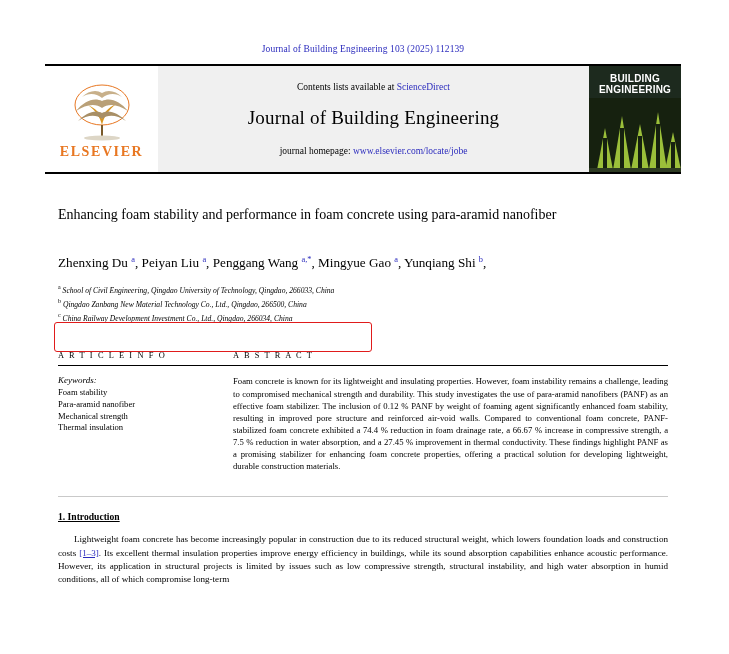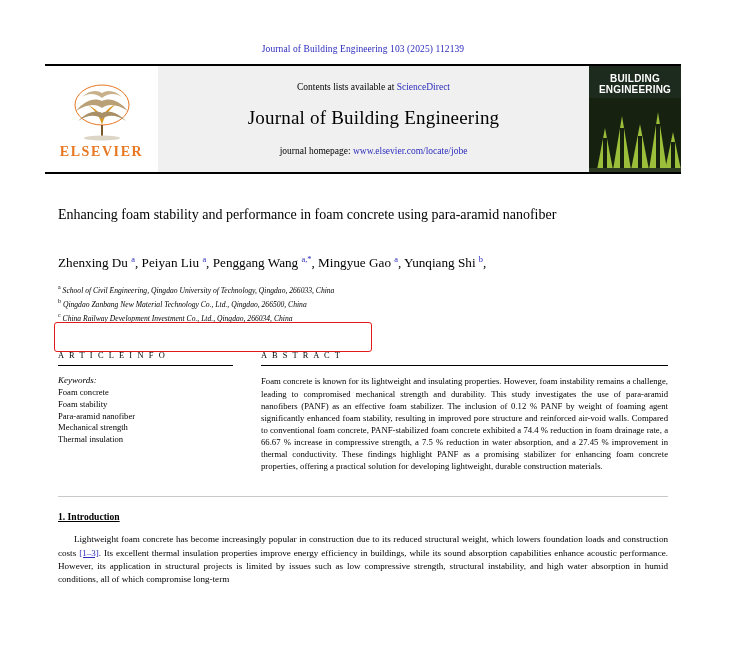--- a/index.html
+++ b/index.html
@@ -165,21 +165,20 @@
     position: absolute;
     border: 1.6px solid #e01b1b;
     border-radius: 3px;
     pointer-events: none;
   }
 
   
   .info-abstract {
     margin: 27px 58px 0 58px;
     display: flex;
-    gap: 28px;
   }
   .col-left {
     width: 175px;
   }
   .col-right {
     flex: 1;
   }
   .sec-head {
     font-family: "Liberation Serif", serif;
     font-size: 8.4px;
@@ -317,21 +316,20 @@
     </div>
   </div>
 
   <div class="annotation-box" style="left:54px; top:322px; width:316px; height:28px;"></div>
 
   <div class="info-abstract">
     <div class="col-left">
       <div class="sec-head">A R T I C L E   I N F O</div>
       <div class="kw-title">Keywords:</div>
       <div class="kw-list">
-        <div>Foam concrete</div>
         <div>Foam stability</div>
         <div>Para-aramid nanofiber</div>
         <div>Mechanical strength</div>
         <div>Thermal insulation</div>
       </div>
     </div>
 
     <div class="col-right">
       <div class="sec-head">A B S T R A C T</div>
       <div class="abstract-text">Foam concrete is known for its lightweight and insulating properties. However, foam instability remains a challenge, leading to compromised mechanical strength and durability. This study investigates the use of para-aramid nanofibers (PANF) as an effective foam stabilizer. The inclusion of 0.12 % PANF by weight of foaming agent significantly enhanced foam stability, resulting in improved pore structure and reinforced air-void walls. Compared to conventional foam concrete, PANF-stabilized foam concrete exhibited a 74.4 % reduction in foam drainage rate, a 66.67 % increase in compressive strength, a 7.5 % reduction in water absorption, and a 27.45 % improvement in thermal conductivity. These findings highlight PANF as a promising stabilizer for enhancing foam concrete properties, offering a practical solution for developing lightweight, durable construction materials.</div>

